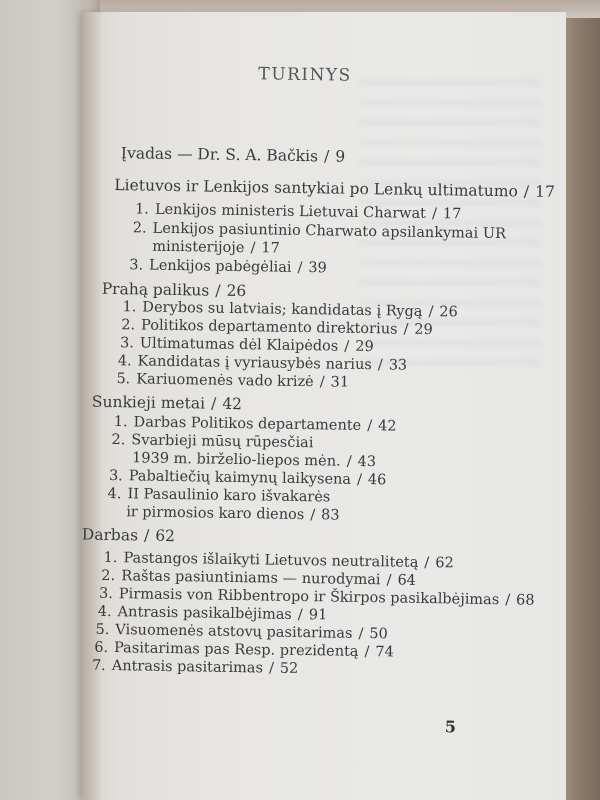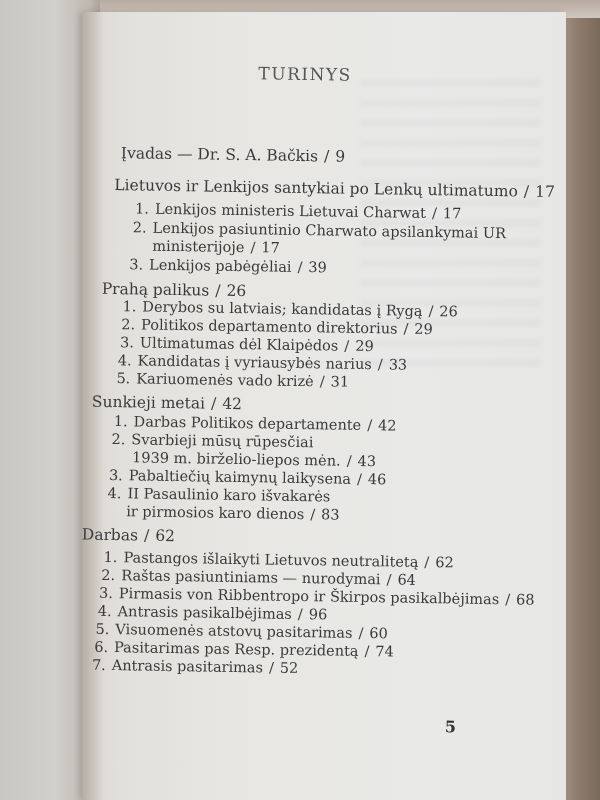--- a/index.html
+++ b/index.html
@@ -131,24 +131,24 @@
   <div class="line" style="left:102px;top:552px">
     <span class="num">1.</span><span>Pastangos išlaikyti Lietuvos neutralitetą</span><span class="sep">/</span><span>62</span>
   </div>
   <div class="line" style="left:100px;top:570px">
     <span class="num">2.</span><span>Raštas pasiuntiniams — nurodymai</span><span class="sep">/</span><span>64</span>
   </div>
   <div class="line" style="left:98px;top:588px">
     <span class="num">3.</span><span>Pirmasis von Ribbentropo ir Škirpos pasikalbėjimas</span><span class="sep">/</span><span>68</span>
   </div>
   <div class="line" style="left:97px;top:606px">
-    <span class="num">4.</span><span>Antrasis pasikalbėjimas</span><span class="sep">/</span><span>96</span>
+    <span class="num">4.</span><span>Antrasis pasikalbėjimas</span><span class="sep">/</span><span>91</span>
   </div>
   <div class="line" style="left:95px;top:624px">
-    <span class="num">5.</span><span>Visuomenės atstovų pasitarimas</span><span class="sep">/</span><span>60</span>
+    <span class="num">5.</span><span>Visuomenės atstovų pasitarimas</span><span class="sep">/</span><span>50</span>
   </div>
   <div class="line" style="left:94px;top:642px">
     <span class="num">6.</span><span>Pasitarimas pas Resp. prezidentą</span><span class="sep">/</span><span>74</span>
   </div>
   <div class="line" style="left:92px;top:660px">
     <span class="num">7.</span><span>Antrasis pasitarimas</span><span class="sep">/</span><span>52</span>
   </div>
 
   <div class="folio">5</div>
 </div>

